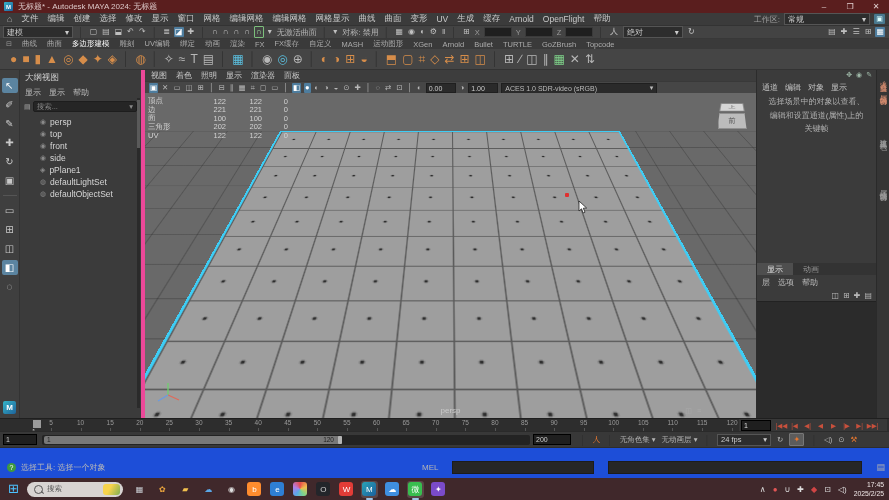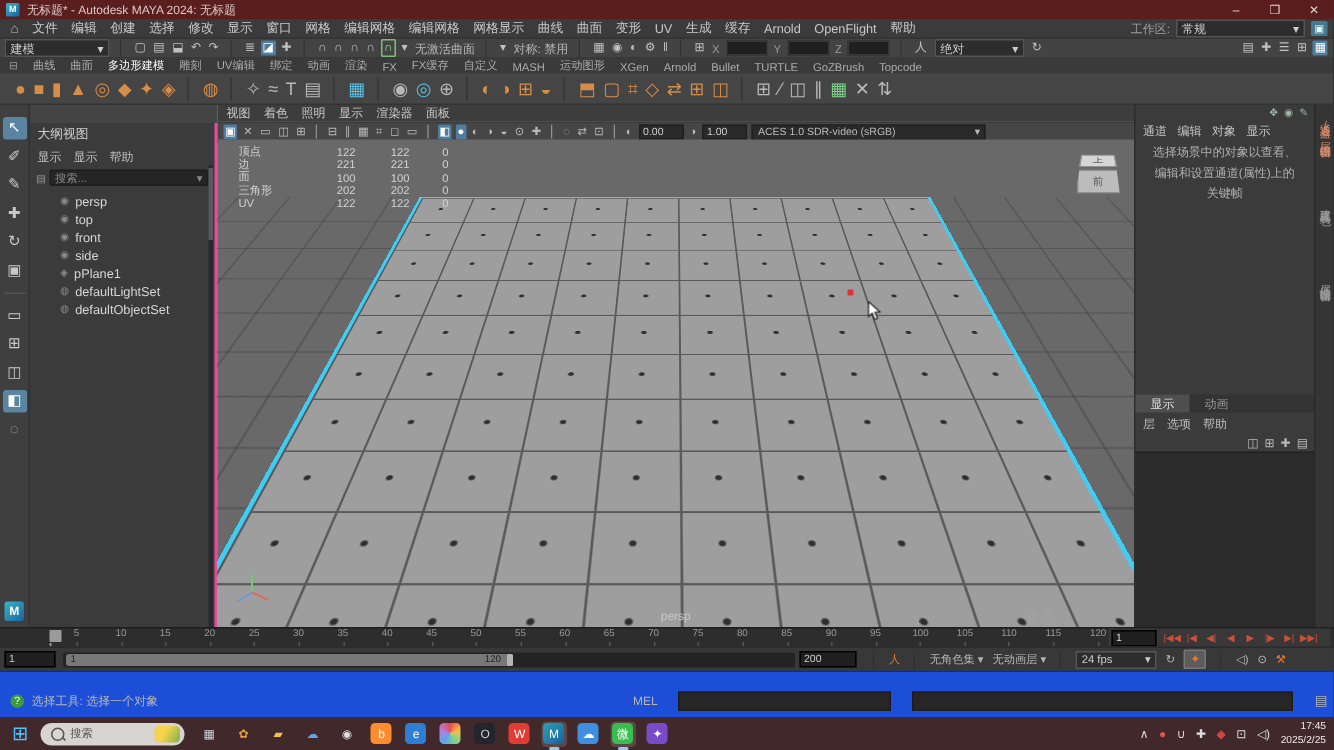--- a/index.html
+++ b/index.html
@@ -38,21 +38,21 @@
   .shelfmenu{position:absolute;left:6px;top:1px;color:#999;font-size:7px;}
   .shelficons{left:0;top:49px;width:889px;height:21px;background:#454545;display:flex;align-items:center;gap:5px;padding-left:10px;box-sizing:border-box;border-bottom:1px solid #333;}
   .sicon{font-size:12px;line-height:18px;}
   .sicon.sepi{color:#333;font-size:13px;}
   
   .toolcol{left:0;top:70px;width:20px;height:348px;background:#3f3f3f;display:flex;flex-direction:column;align-items:center;padding-top:8px;box-sizing:border-box;gap:5px;border-right:1px solid #333;}
   .tbtn{width:16px;height:15px;display:flex;align-items:center;justify-content:center;font-size:10px;color:#c8c8c8;border-radius:2px;}
   .tbtn.act{background:#5b84a0;color:#fff;}
   .tsep{width:14px;height:1px;background:#555;margin:2px 0;}
   .mayabadge{margin-top:auto;margin-bottom:4px;width:13px;height:13px;background:linear-gradient(135deg,#35b5c8,#1e639c);color:#fff;font-size:8px;font-weight:bold;display:flex;align-items:center;justify-content:center;border-radius:2px;}
-  .outliner{left:20px;top:82px;width:125px;height:348px;background:#3b3b3b;box-sizing:border-box;border-right:2px solid #ec4899;}
+  .outliner{left:20px;top:70px;width:125px;height:348px;background:#3b3b3b;box-sizing:border-box;border-right:4px solid #ec4899;}
   .paneltitle{font-size:8.5px;color:#cfcfcf;padding:2px 5px;}
   .panelmenus{display:flex;gap:8px;font-size:8px;color:#bdbdbd;padding:1px 5px 2px;}
   .searchrow{display:flex;align-items:center;gap:2px;padding:1px 4px;justify-content:flex-end;}
   .searchbox{flex:1;height:9px;background:#252525;border:1px solid #1d1d1d;border-radius:2px;color:#888;font-size:7.5px;padding:0 3px;display:flex;align-items:center;justify-content:space-between;}
   .otree{padding-top:3px;}
   .orow{display:flex;align-items:center;gap:4px;padding:1px 0 1px 20px;font-size:8.5px;height:10px;}
   .orow .oicon{font-size:7px;color:#8a8a8a;}
   .orow.muted{color:#787878;}
   .orow.normal{color:#d6d6d6;}
   .oscroll{position:absolute;right:1px;top:28px;width:3px;height:310px;background:#2a2a2a;}
@@ -75,21 +75,21 @@
      background-size:34px 34px;background-position:-1px -1px,0 0,0 0;
      border:2px solid #3ecdf5;box-sizing:border-box;
      transform:perspective(600px) rotateX(63deg);transform-origin:50% 0;}
   .reddot{position:absolute;left:420px;top:100px;width:4px;height:4px;background:#e03030;border-radius:1px;}
   .cursor{position:absolute;left:433px;top:108px;}
   .persplabel{position:absolute;bottom:3px;left:0;right:0;text-align:center;font-size:8px;color:#c9c9c9;}
   .vcorner{position:absolute;bottom:3px;right:55px;display:flex;gap:5px;font-size:7px;color:#aaa;}
   .viewcube{position:absolute;top:7px;right:7px;width:34px;}
   .vc-top{width:22px;height:12px;margin:0 auto;background:#d6d6d6;border:1px solid #909090;transform:perspective(90px) rotateX(55deg);font-size:7px;color:#555;display:flex;align-items:center;justify-content:center;}
   .vc-front{width:27px;height:14px;margin:-1px auto 0;background:#bcbcbc;border:1px solid #909090;clip-path:polygon(7% 0,93% 0,100% 100%,0 100%);font-size:7px;color:#555;display:flex;align-items:center;justify-content:center;}
-  .hud{position:absolute;left:14px;top:4px;font-size:7.5px;color:#d2d2d2;}
+  .hud{position:absolute;left:3px;top:4px;font-size:7.5px;color:#d2d2d2;}
   .hudrow{display:flex;height:8.5px;align-items:center;}
   .hudrow .hl{width:42px;}
   .hudrow .hv{width:36px;text-align:right;}
   .axis{position:absolute;left:10px;bottom:10px;}
   
   .channelbox{left:756px;top:70px;width:120px;height:348px;background:#3b3b3b;box-sizing:border-box;border-left:1px solid #2c2c2c;display:flex;flex-direction:column;}
   .cbicons{display:flex;justify-content:flex-end;gap:4px;padding:1px 4px 0;font-size:7px;color:#9fb8a8;height:9px;}
   .cbmenus{display:flex;gap:7px;font-size:8px;color:#c4c4c4;padding:2px 5px;}
   .cbmsg{flex:0 0 auto;padding:0 9px;text-align:center;font-size:8px;line-height:1.7;color:#b0b0b0;}
   .layered{margin-top:auto;display:flex;flex-direction:column;}

